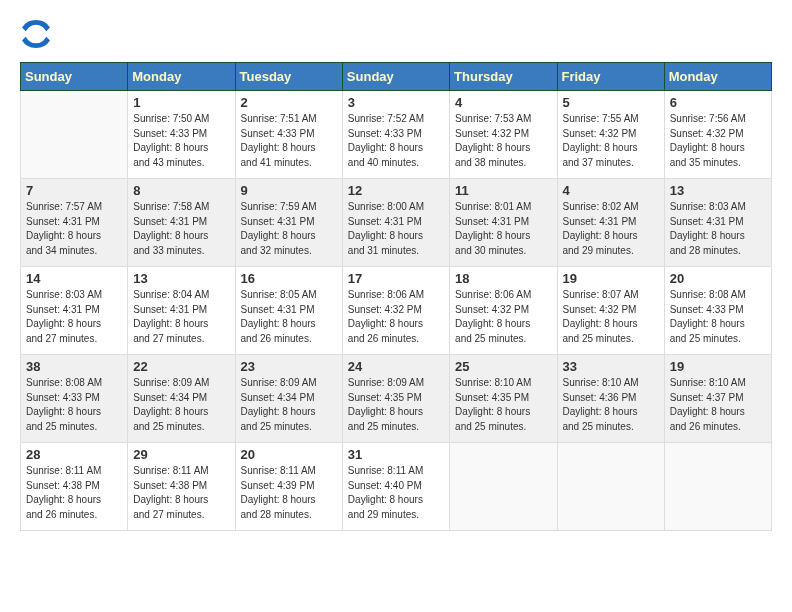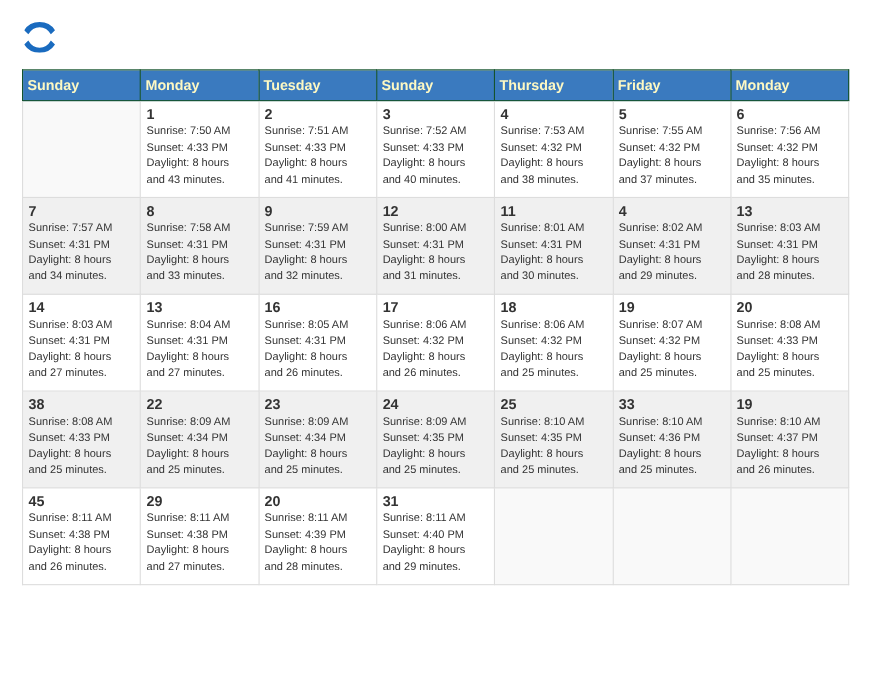--- a/index.html
+++ b/index.html
@@ -233,21 +233,21 @@
           <span class="day-num">33</span>
           <div class="day-detail">Sunrise: 8:10 AM<br>Sunset: 4:36 PM<br>Daylight: 8 hours<br>and 25 minutes.</div>
         </td>
         <td>
           <span class="day-num">19</span>
           <div class="day-detail">Sunrise: 8:10 AM<br>Sunset: 4:37 PM<br>Daylight: 8 hours<br>and 26 minutes.</div>
         </td>
       </tr>
       <tr>
         <td>
-          <span class="day-num">45</span>
+          <span class="day-num">28</span>
           <div class="day-detail">Sunrise: 8:11 AM<br>Sunset: 4:38 PM<br>Daylight: 8 hours<br>and 26 minutes.</div>
         </td>
         <td>
           <span class="day-num">29</span>
           <div class="day-detail">Sunrise: 8:11 AM<br>Sunset: 4:38 PM<br>Daylight: 8 hours<br>and 27 minutes.</div>
         </td>
         <td>
           <span class="day-num">20</span>
           <div class="day-detail">Sunrise: 8:11 AM<br>Sunset: 4:39 PM<br>Daylight: 8 hours<br>and 28 minutes.</div>
         </td>

